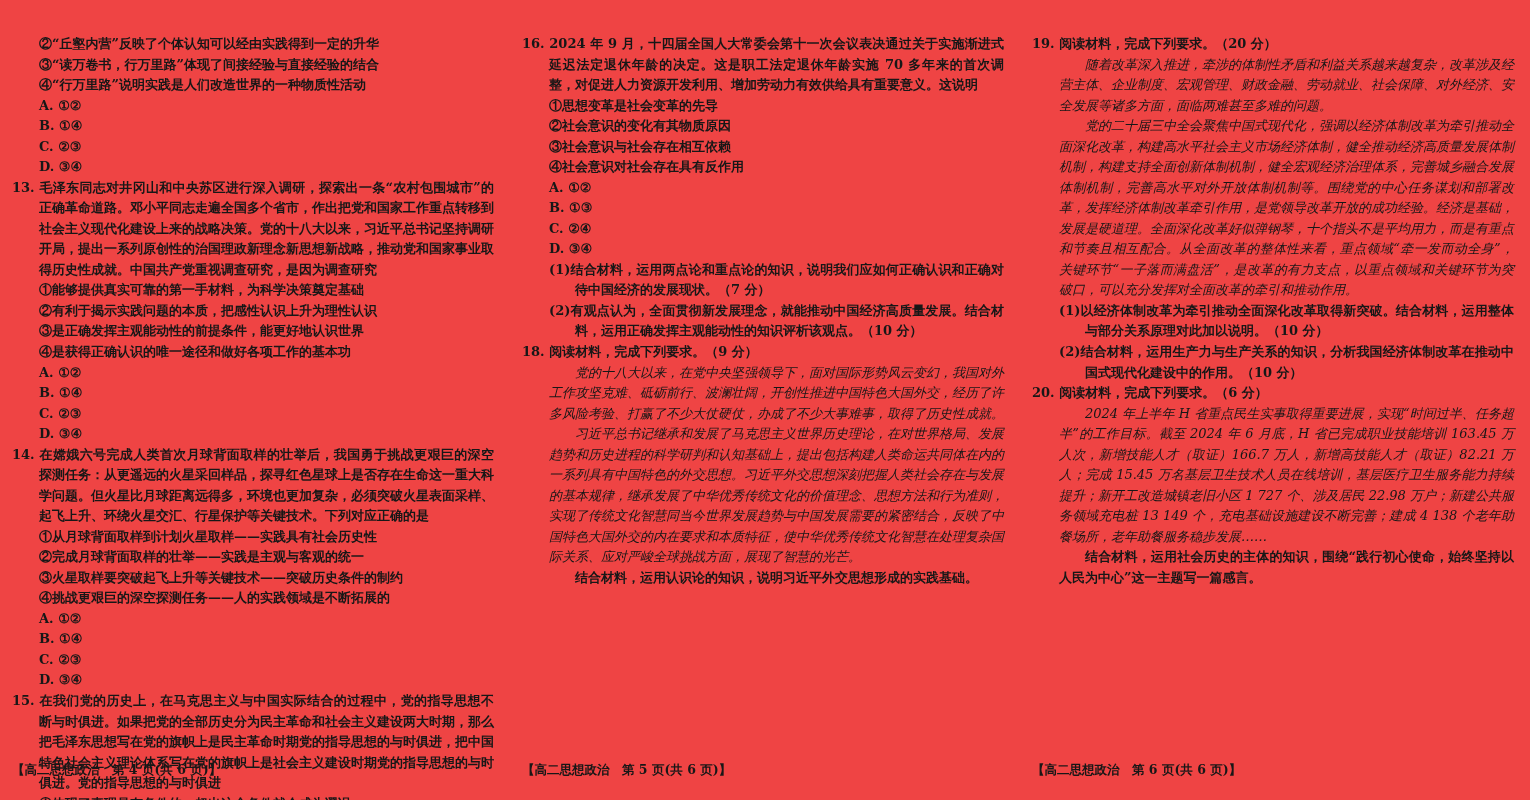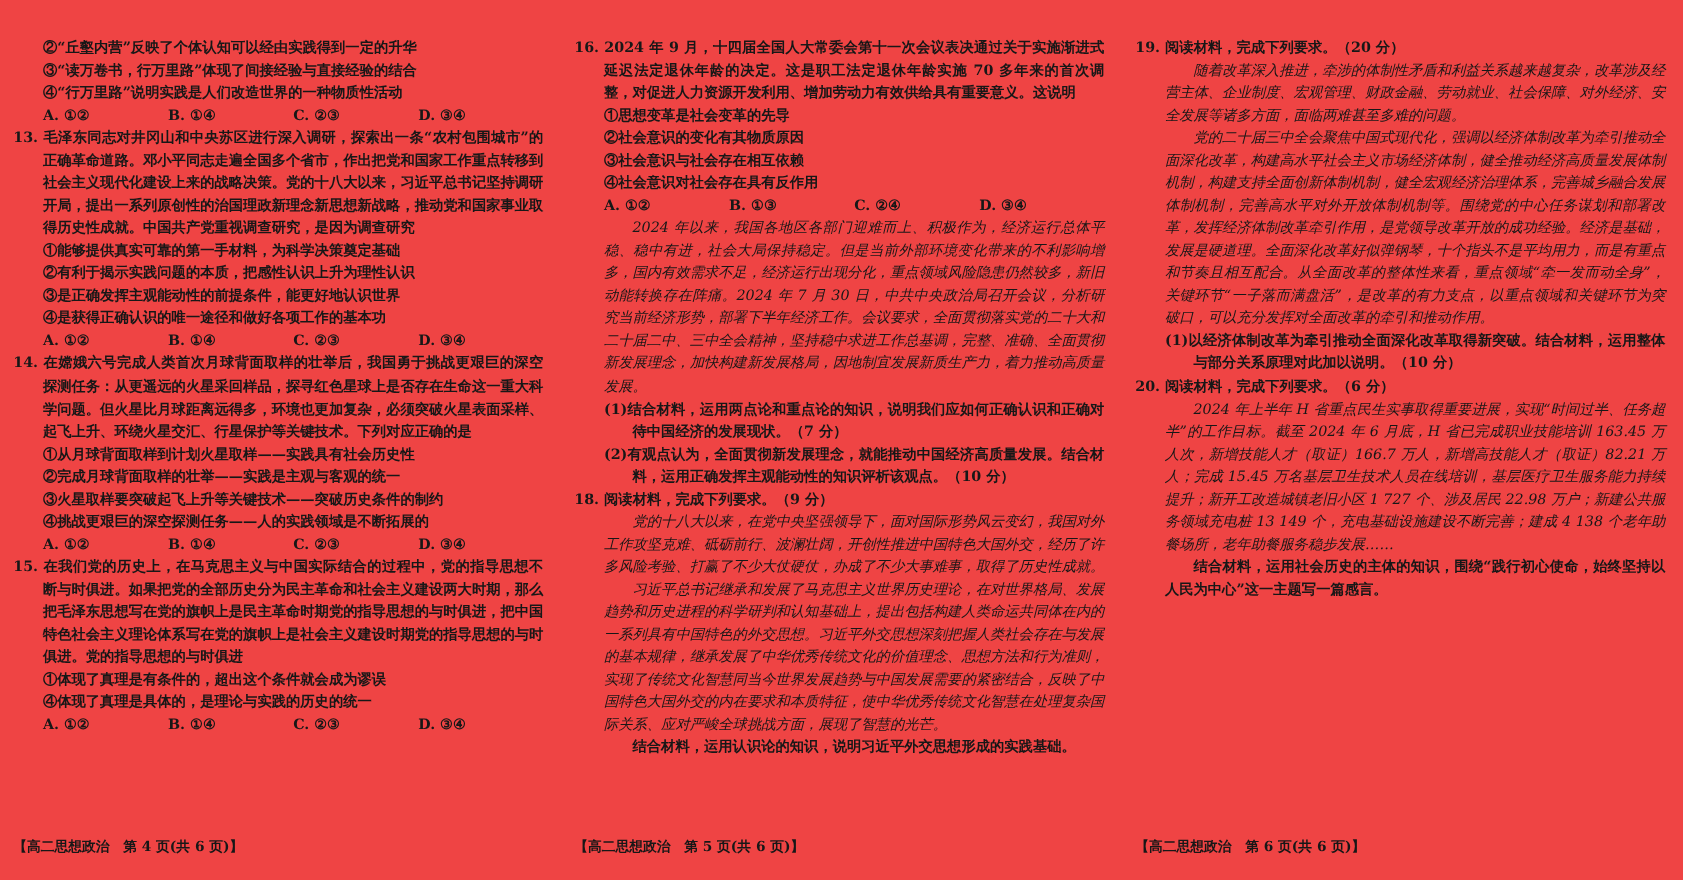--- a/index.html
+++ b/index.html
@@ -22,21 +22,21 @@
   .stem{font-weight:700;padding-left:27px;text-indent:-27px;margin-top:2px;}
   .opt{font-weight:700;padding-left:27px;}
   .section{font-weight:700;margin-top:2px;}
   .material{font-style:italic;font-weight:500;padding-left:27px;text-indent:2em;}
   .sub{font-weight:700;padding-left:calc(27px + 2em);text-indent:-2em;}
   .req{font-weight:700;padding-left:27px;text-indent:2em;}
   .choices{
     display:flex;
     padding-left:27px;
     font-weight:700;
-    font-size:13px;line-height:1.58;
+    font-size:13px;line-height:1.58;flex-direction:column;
   }
   .choices span{flex:0 0 25%;text-align:left;}
   .footer{
     position:absolute;left:12px;right:16px;bottom:22px;
     font-size:12.5px;font-weight:600;line-height:1.3;
   }
   .footer .center{display:block;text-align:left;}
   .footer .code{position:absolute;right:4px;top:0;margin-top:37px;}
 </style>
 </head>
@@ -95,37 +95,37 @@
         <p class="opt">①思想变革是社会变革的先导</p>
         <p class="opt">②社会意识的变化有其物质原因</p>
         <p class="opt">③社会意识与社会存在相互依赖</p>
         <p class="opt">④社会意识对社会存在具有反作用</p>
         <div class="choices">
           <span>A. ①②</span>
           <span>B. ①③</span>
           <span>C. ②④</span>
           <span>D. ③④</span>
         </div>
-        <p class="material">2024 年以来，我国各地区各部门迎难而上、积极作为，经济运行总体平稳、稳中有进，社会大局保持稳定。但是当前外部环境变化带来的不利影响增多，国内有效需求不足，经济运行出现分化，重点领域风险隐患仍然较多，新旧动能转换存在阵痛。2024 年 7 月 30 日，中共中央政治局召开会议，分析研究当前经济形势，部署下半年经济工作。会议要求，全面贯彻落实党的二十大和二十届二中、三中全会精神，坚持稳中求进工作总基调，完整、准确、全面贯彻新发展理念，加快构建新发展格局，因地制宜发展新质生产力，着力推动高质量发展。</p>
         <p class="sub">(1)结合材料，运用两点论和重点论的知识，说明我们应如何正确认识和正确对待中国经济的发展现状。（7 分）</p>
         <p class="sub">(2)有观点认为，全面贯彻新发展理念，就能推动中国经济高质量发展。结合材料，运用正确发挥主观能动性的知识评析该观点。（10 分）</p>
         <p class="stem">18. 阅读材料，完成下列要求。（9 分）</p>
         <p class="material">党的十八大以来，在党中央坚强领导下，面对国际形势风云变幻，我国对外工作攻坚克难、砥砺前行、波澜壮阔，开创性推进中国特色大国外交，经历了许多风险考验、打赢了不少大仗硬仗，办成了不少大事难事，取得了历史性成就。</p>
         <p class="material">习近平总书记继承和发展了马克思主义世界历史理论，在对世界格局、发展趋势和历史进程的科学研判和认知基础上，提出包括构建人类命运共同体在内的一系列具有中国特色的外交思想。习近平外交思想深刻把握人类社会存在与发展的基本规律，继承发展了中华优秀传统文化的价值理念、思想方法和行为准则，实现了传统文化智慧同当今世界发展趋势与中国发展需要的紧密结合，反映了中国特色大国外交的内在要求和本质特征，使中华优秀传统文化智慧在处理复杂国际关系、应对严峻全球挑战方面，展现了智慧的光芒。</p>
         <p class="req">结合材料，运用认识论的知识，说明习近平外交思想形成的实践基础。</p>
         <div class="footer">
           <span class="center">【高二思想政治　第 5 页(共 6 页)】</span>
           <span class="code">·25-182B·</span>
         </div>
       </div>
       <div class="col">
         <p class="stem">19. 阅读材料，完成下列要求。（20 分）</p>
         <p class="material">随着改革深入推进，牵涉的体制性矛盾和利益关系越来越复杂，改革涉及经营主体、企业制度、宏观管理、财政金融、劳动就业、社会保障、对外经济、安全发展等诸多方面，面临两难甚至多难的问题。</p>
         <p class="material">党的二十届三中全会聚焦中国式现代化，强调以经济体制改革为牵引推动全面深化改革，构建高水平社会主义市场经济体制，健全推动经济高质量发展体制机制，构建支持全面创新体制机制，健全宏观经济治理体系，完善城乡融合发展体制机制，完善高水平对外开放体制机制等。围绕党的中心任务谋划和部署改革，发挥经济体制改革牵引作用，是党领导改革开放的成功经验。经济是基础，发展是硬道理。全面深化改革好似弹钢琴，十个指头不是平均用力，而是有重点和节奏且相互配合。从全面改革的整体性来看，重点领域“牵一发而动全身”，关键环节“一子落而满盘活”，是改革的有力支点，以重点领域和关键环节为突破口，可以充分发挥对全面改革的牵引和推动作用。</p>
         <p class="sub">(1)以经济体制改革为牵引推动全面深化改革取得新突破。结合材料，运用整体与部分关系原理对此加以说明。（10 分）</p>
+        <p class="sub">(2)结合材料，运用生产力与生产关系的知识，分析我国经济体制改革在推动中国式现代化建设中的作用。（10 分）</p>
         <p class="stem">20. 阅读材料，完成下列要求。（6 分）</p>
         <p class="material">2024 年上半年 H 省重点民生实事取得重要进展，实现“时间过半、任务超半”的工作目标。截至 2024 年 6 月底，H 省已完成职业技能培训 163.45 万人次，新增技能人才（取证）166.7 万人，新增高技能人才（取证）82.21 万人；完成 15.45 万名基层卫生技术人员在线培训，基层医疗卫生服务能力持续提升；新开工改造城镇老旧小区 1 727 个、涉及居民 22.98 万户；新建公共服务领域充电桩 13 149 个，充电基础设施建设不断完善；建成 4 138 个老年助餐场所，老年助餐服务稳步发展……</p>
         <p class="req">结合材料，运用社会历史的主体的知识，围绕“践行初心使命，始终坚持以人民为中心”这一主题写一篇感言。</p>
         <div class="footer">
           <span class="center">【高二思想政治　第 6 页(共 6 页)】</span>
           <span class="code">·25-182B·</span>
         </div>
       </div>
     </div>
 </div>

